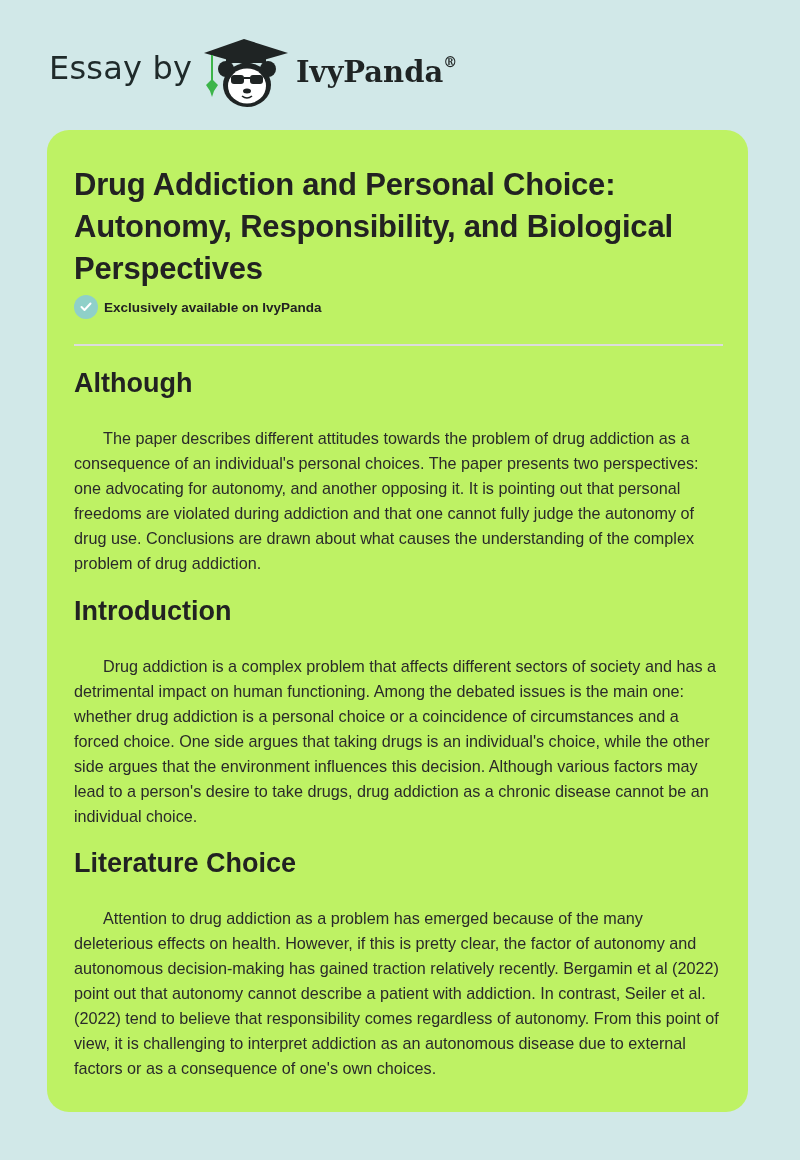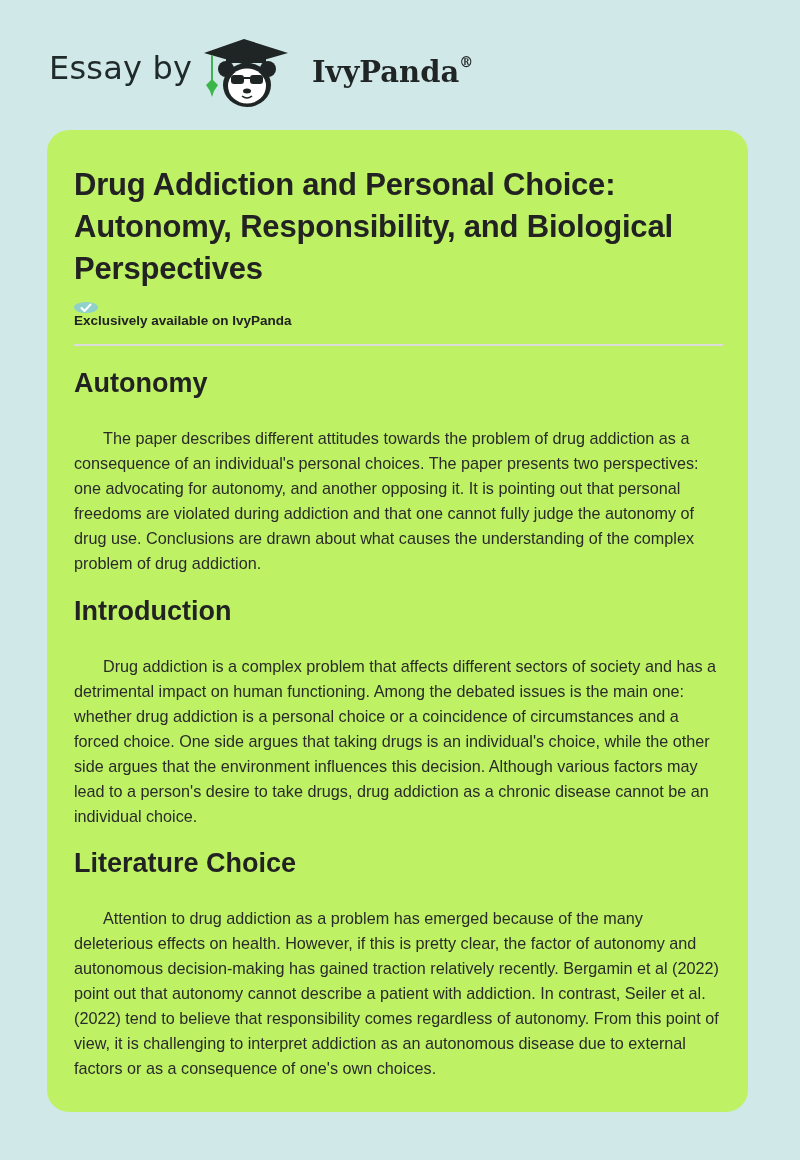--- a/index.html
+++ b/index.html
@@ -15,38 +15,38 @@
   }
   .brand-prefix {
     position: absolute; left: 49px; top: 49px;
     font-family: "DejaVu Sans", sans-serif;
     font-size: 32px; color: #1f2a2a; letter-spacing: 0.2px;
   }
   .logo-mark {
     position: absolute; left: 200px; top: 35px; width: 92px; height: 76px;
   }
   .brand-name {
-    position: absolute; left: 312px; top: 55px;
+    position: absolute; left: 296px; top: 55px;
     font-family: "DejaVu Serif", serif;
     font-weight: bold; font-size: 29px; color: #1f2424;
   }
   .brand-name sup { font-size: 14px; position: relative; top: -4px; }
 
   .card {
     position: absolute; left: 47px; top: 130px; width: 701px; height: 982px;
     background: #bef264; border-radius: 22px;
   }
   .title {
     position: absolute; left: 27px; top: 34px; width: 640px;
     font-size: 31px; font-weight: bold; line-height: 42px; color: #222222;
     letter-spacing: -0.2px;
   }
   .exclusive {
-    position: absolute; left: 27px; top: 172px; height: 26px;
-    display: flex;  flex-direction: column;
+    position: absolute; left: 27px; top: 164px; height: 26px;
+    display: flex; align-items: center;
   }
   .check-circle {
     width: 24px; height: 24px; border-radius: 50%;
     background: #8fd0c9; display: flex; align-items: center; justify-content: center;
     margin-right: 6px;
   }
   .exclusive-text { font-size: 13.5px; font-weight: bold; color: #222; }
   .divider {
     position: absolute; left: 27px; top: 214px; width: 649px; height: 2px;
     background: #dcdcdc;
@@ -99,21 +99,21 @@
     <span class="check-circle">
       <svg width="12" height="10" viewBox="0 0 12 10">
           <path d="M1.5,5 L4.5,8 L10.5,1.5" stroke="#ffffff" stroke-width="2" fill="none" stroke-linecap="round" stroke-linejoin="round"></path>
         </svg>
     </span>
     <span class="exclusive-text">Exclusively available on IvyPanda</span>
   </div>
 
   <div class="divider"></div>
 
-  <h2 class="section-h" style="top:238px;">Autonomy</h2>
+  <h2 class="section-h" style="top:238px;">Although</h2>
   <p class="para" style="top:296px;">The paper describes different attitudes towards the problem of drug addiction as a consequence of an individual's personal choices. The paper presents two perspectives: one advocating for autonomy, and another opposing it. It is pointing out that personal freedoms are violated during addiction and that one cannot fully judge the autonomy of drug use. Conclusions are drawn about what causes the understanding of the complex problem of drug addiction.</p>
 
   <h2 class="section-h" style="top:466px;text-align:right;">Introduction</h2>
   <p class="para" style="top:524px;">Drug addiction is a complex problem that affects different sectors of society and has a detrimental impact on human functioning. Among the debated issues is the main one: whether drug addiction is a personal choice or a coincidence of circumstances and a forced choice. One side argues that taking drugs is an individual's choice, while the other side argues that the environment influences this decision. Although various factors may lead to a person's desire to take drugs, drug addiction as a chronic disease cannot be an individual choice.</p>
 
   <h2 class="section-h" style="top:718px;">Literature Choice</h2>
   <p class="para" style="top:776px;">Attention to drug addiction as a problem has emerged because of the many deleterious effects on health. However, if this is pretty clear, the factor of autonomy and autonomous decision-making has gained traction relatively recently. Bergamin et al (2022) point out that autonomy cannot describe a patient with addiction. In contrast, Seiler et al. (2022) tend to believe that responsibility comes regardless of autonomy. From this point of view, it is challenging to interpret addiction as an autonomous disease due to external factors or as a consequence of one's own choices.</p>
 </div>
 
 </body></html>

